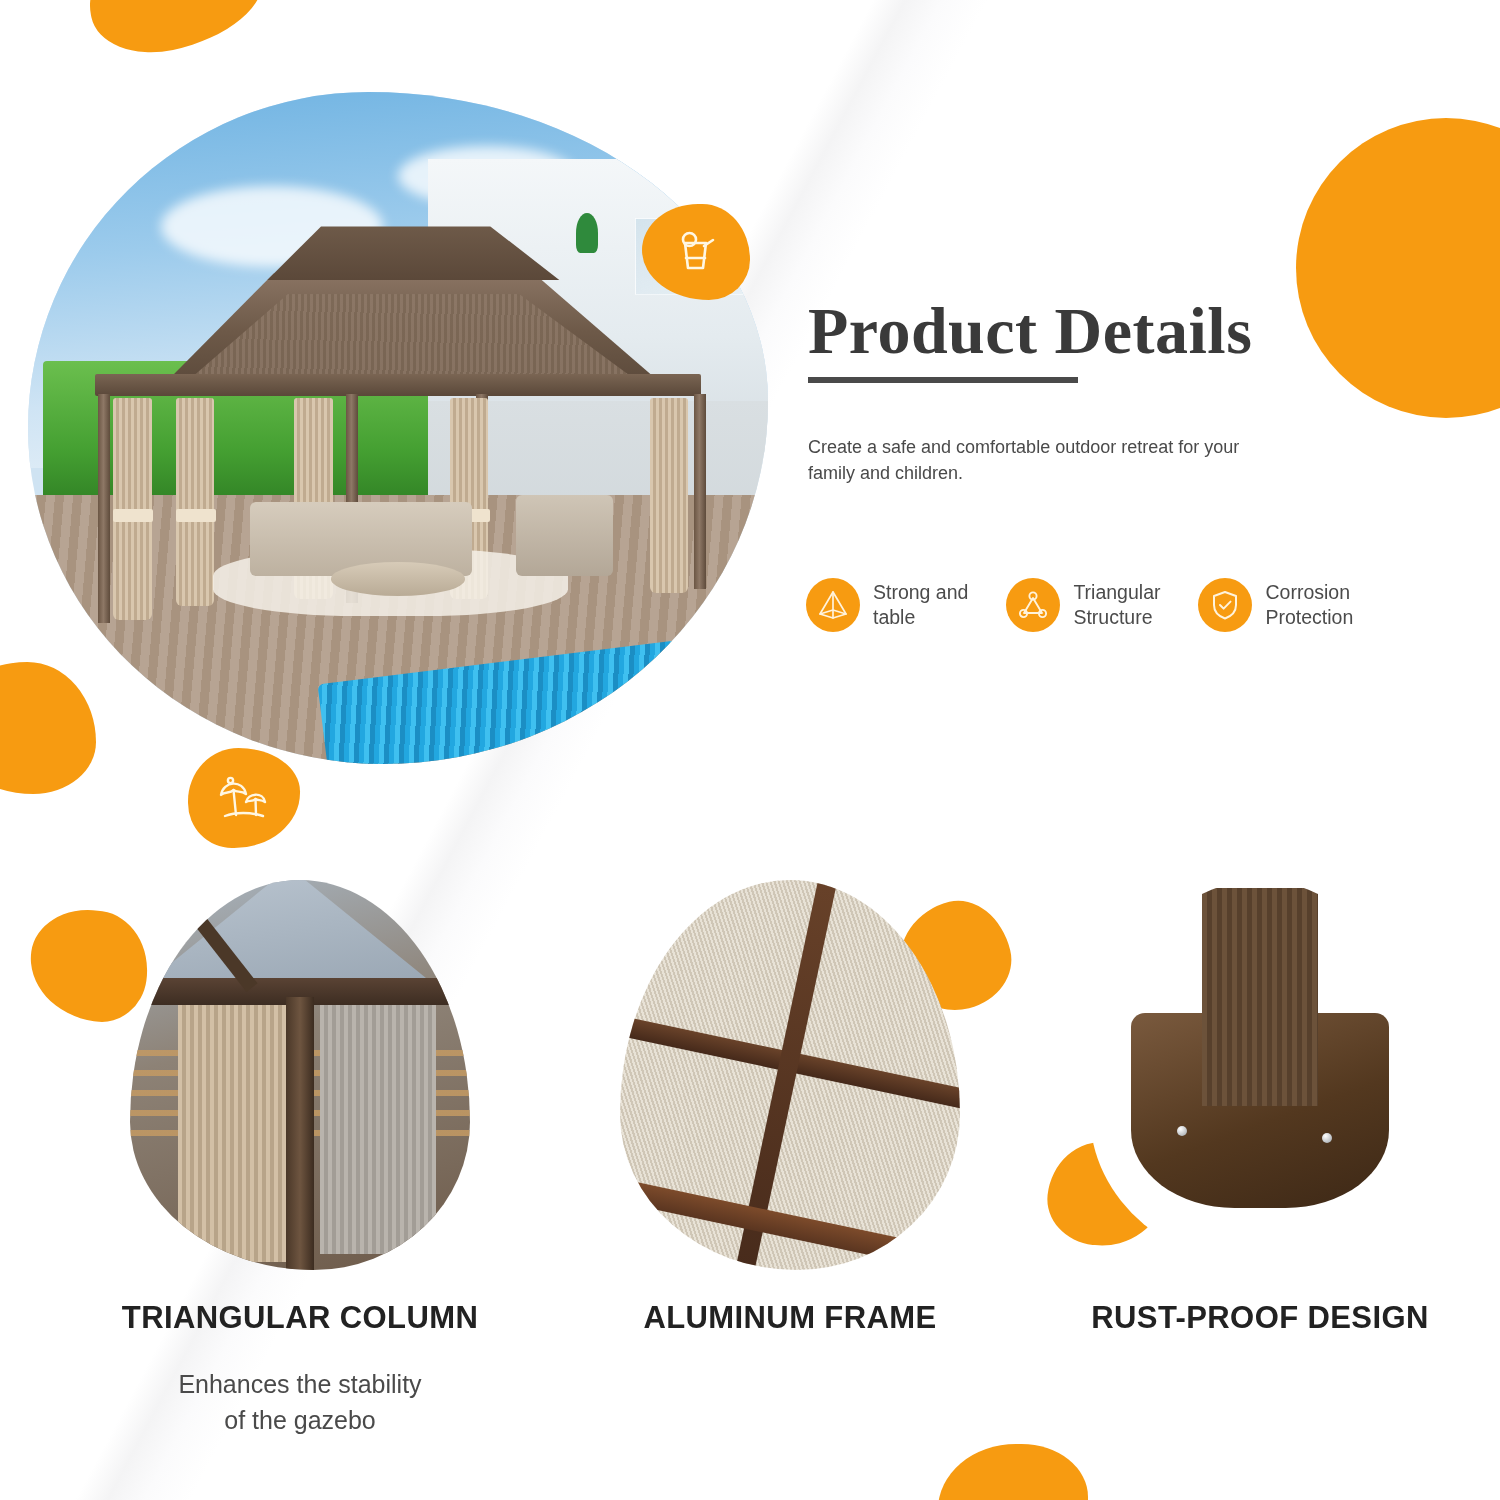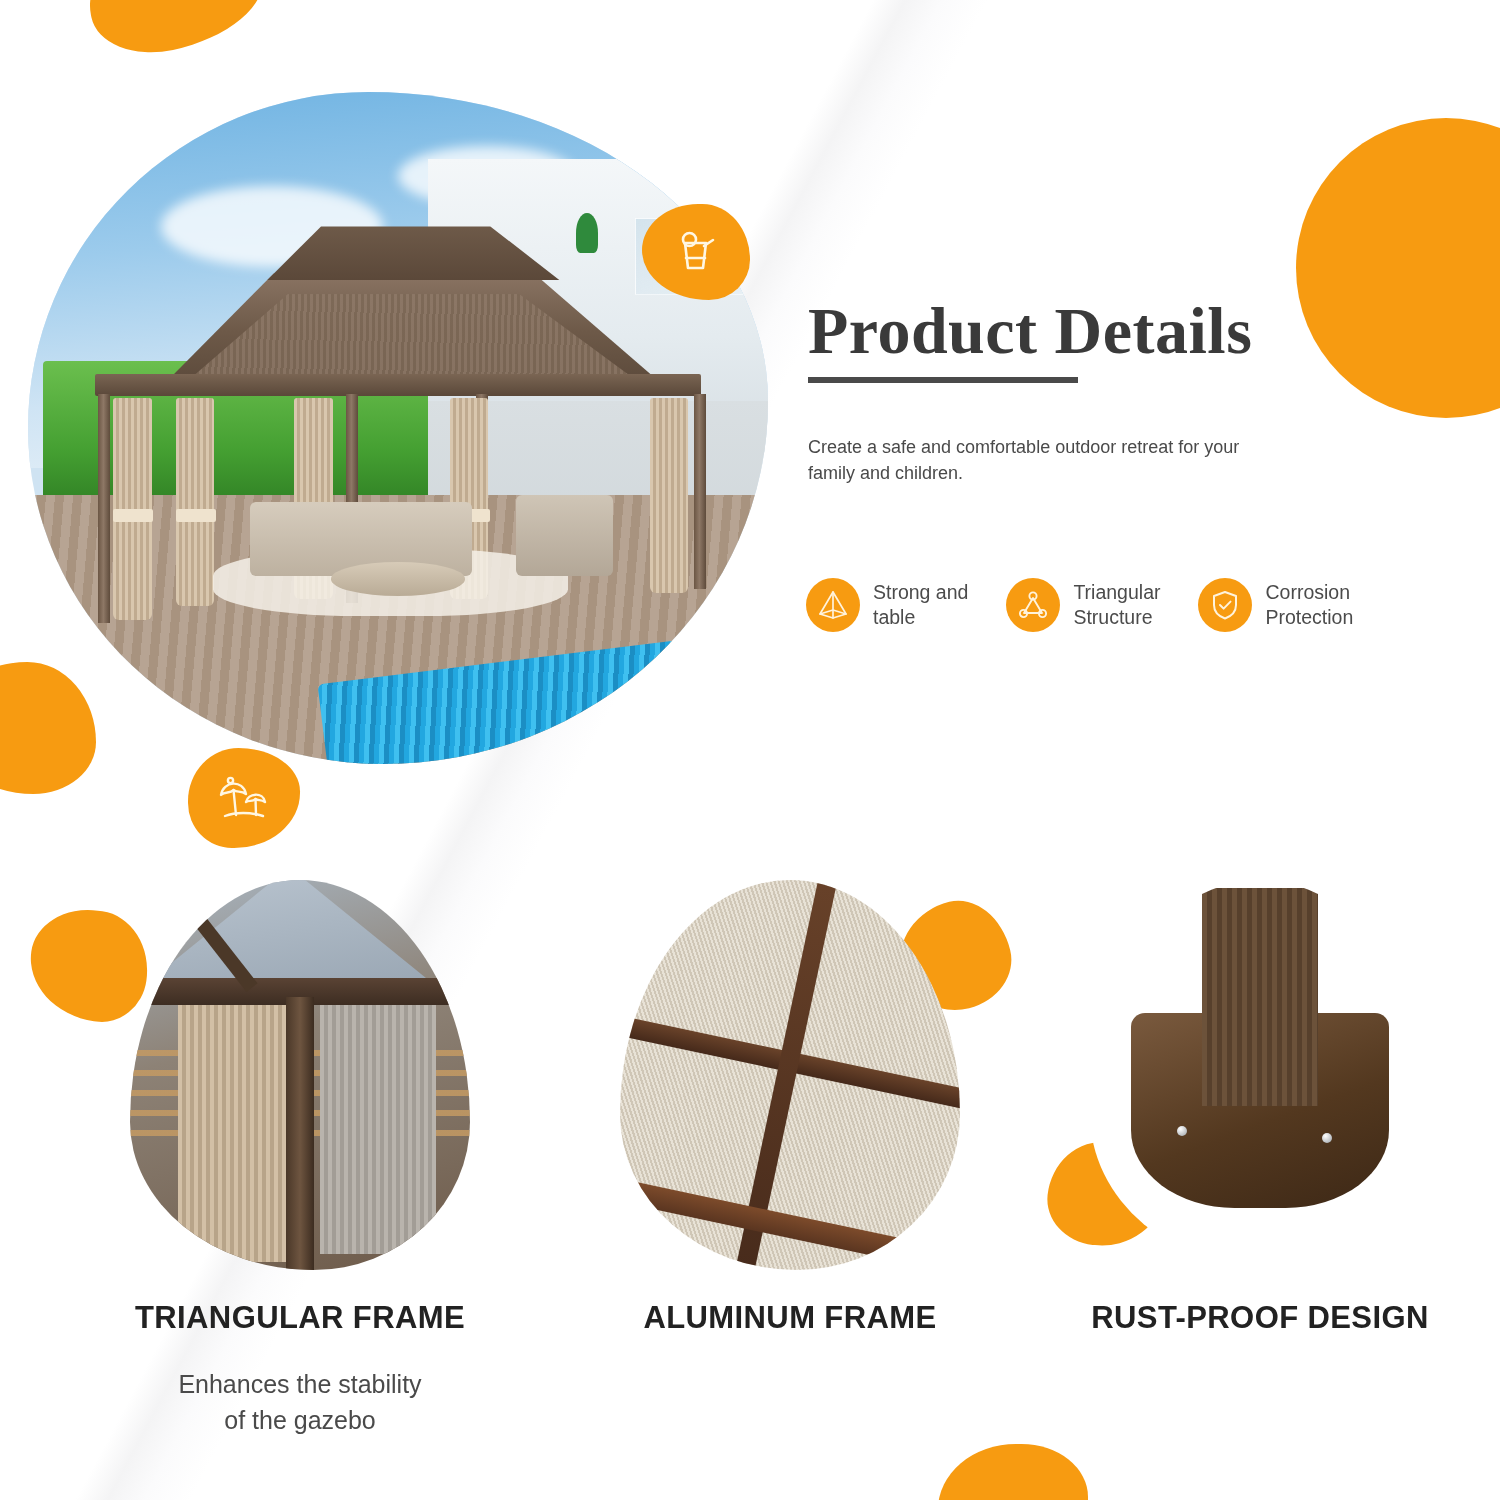--- a/index.html
+++ b/index.html
@@ -396,21 +396,21 @@
       <div class="card-media" id="media-0">
         <div id="m0-rail"></div>
         <div id="m0-roof"></div>
         <div class="corner-frame" id="m0-eave"></div>
         <div id="m0-curtain-l"></div>
         <div id="m0-curtain-r"></div>
         <div class="corner-frame" id="m0-post"></div>
         <div id="m0-brace-l"></div>
         <div id="m0-brace-r"></div>
       </div>
-      <div class="card-title">TRIANGULAR FRAME</div>
+      <div class="card-title">TRIANGULAR COLUMN</div>
       <div class="card-desc">Enhances the stability
 of the gazebo</div>
     </div>
 
     <div class="card" id="card-1">
       <div class="card-media" id="media-1">
         <div class="beam-h" id="m1-beam-a"></div>
         <div class="beam-h" id="m1-beam-b"></div>
         <div class="beam-h" id="m1-beam-c"></div>
       </div>

